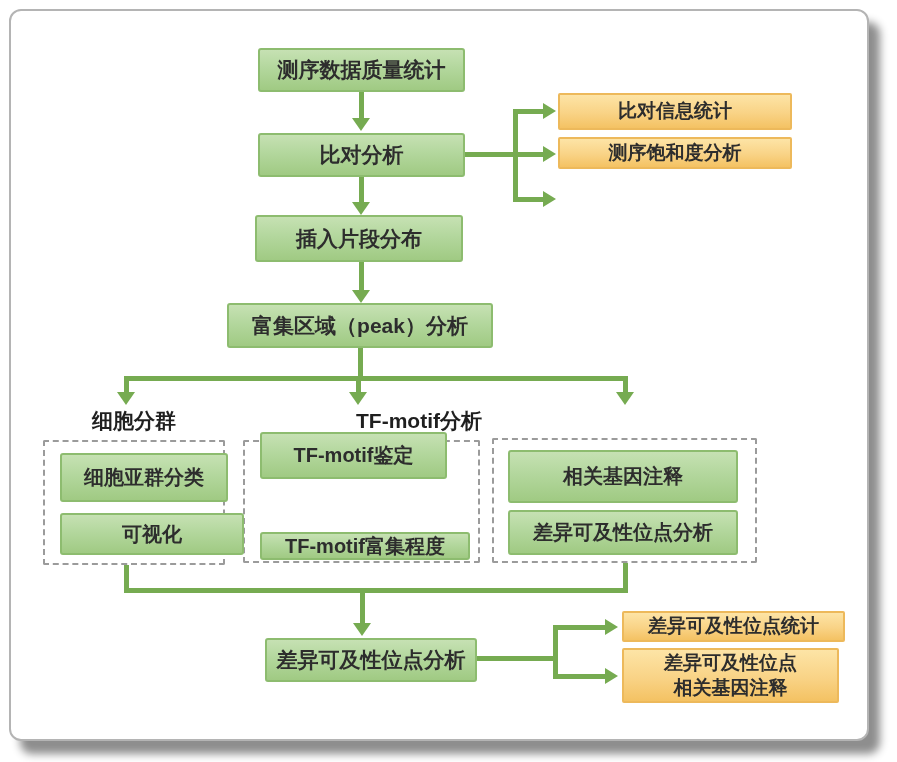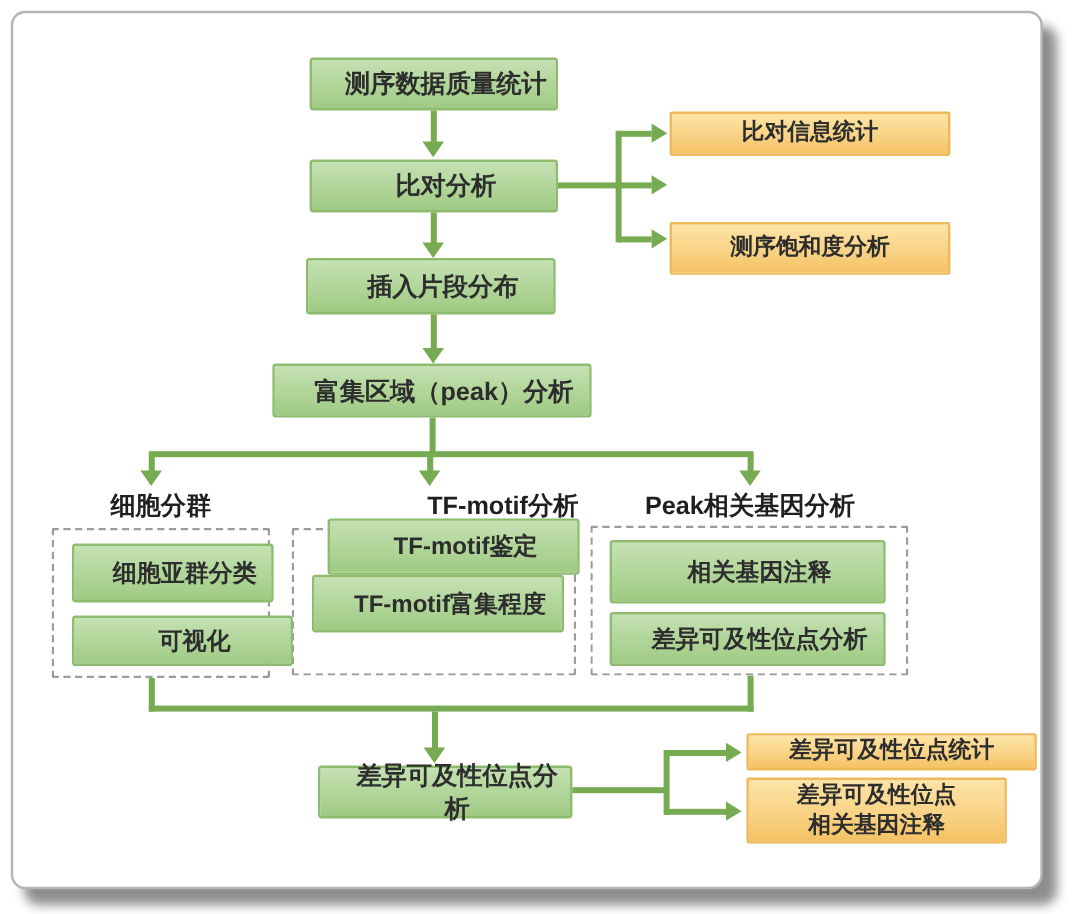--- a/index.html
+++ b/index.html
@@ -6,21 +6,21 @@
   body{font-family:"Liberation Sans","DejaVu Sans",sans-serif;}
   #stage{position:relative;width:897px;height:762px;background:#ffffff;overflow:hidden;}
   
   .frame{position:absolute;left:9px;top:9px;width:856px;height:728px;background:#ffffff;
          border:2px solid #b4b4b4;border-radius:12px;
          box-shadow:11px 13px 9px #8e8e8e;}
   
   .gbox{position:absolute;display:flex;align-items:center;justify-content:center;
         background:linear-gradient(180deg,#c6e1b3 0%,#b3d79d 45%,#a0ca83 100%);
         border:2px solid #8dbc6f;border-radius:3px;box-sizing:border-box;
-        color:#2d2d2d;font-size:21px;font-weight:600;text-align:center;z-index:5;padding-left:20px;}
+        color:#2d2d2d;font-size:21px;font-weight:600;text-align:center;z-index:5;}
   .gbox.small{font-size:20px;}
   
   .obox{position:absolute;display:flex;align-items:center;justify-content:center;
         background:linear-gradient(180deg,#fde4a6 0%,#f9d386 55%,#f4c263 100%);
         border:2px solid #edb95b;border-radius:2px;box-sizing:border-box;
         color:#2d2d2d;font-size:19px;font-weight:600;text-align:center;
         white-space:pre-line;line-height:1.3;z-index:5;}
   
   .dashed{position:absolute;border:2px dashed #9b9b9b;border-radius:2px;
           box-sizing:border-box;background:transparent;z-index:2;}
@@ -82,33 +82,32 @@
   <div class="hline" style="left:555px;top:674px;width:50px;"></div>
   <div class="head-right" style="left:605px;top:668px;"></div>
 
   <div class="gbox" style="left:258px;top:48px;width:207px;height:44px;">测序数据质量统计</div>
   <div class="gbox" style="left:258px;top:133px;width:207px;height:44px;">比对分析</div>
   <div class="gbox" style="left:255px;top:215px;width:208px;height:47px;">插入片段分布</div>
   <div class="gbox" style="left:227px;top:303px;width:266px;height:45px;">富集区域（peak）分析</div>
   <div class="gbox" style="left:265px;top:638px;width:212px;height:44px;">差异可及性位点分析</div>
 
   <div class="obox" style="left:558px;top:93px;width:234px;height:37px;">比对信息统计</div>
-  <div class="obox" style="left:558px;top:137px;width:234px;height:44px;margin-top:48px;">测序饱和度分析</div>
+  <div class="obox" style="left:558px;top:137px;width:234px;height:32px;">测序饱和度分析</div>
 
   <div class="coltitle" style="left:44px;top:407px;width:180px;">细胞分群</div>
   <div class="dashed" style="left:43px;top:440px;width:182px;height:125px;"></div>
   <div class="gbox small" style="left:60px;top:453px;width:168px;height:49px;">细胞亚群分类</div>
   <div class="gbox small" style="left:60px;top:513px;width:184px;height:42px;">可视化</div>
 
   <div class="coltitle" style="left:242px;top:407px;width:240px;text-align:right;">TF-motif分析</div>
   <div class="dashed" style="left:243px;top:440px;width:237px;height:123px;"></div>
-  <div class="gbox small" style="left:260px;top:432px;width:210px;height:47px;margin-left:13px;">TF-motif鉴定</div>
-  <div class="gbox small" style="left:260px;top:479px;width:210px;height:48px;">TF-motif富集程度</div>
+  <div class="gbox small" style="left:260px;top:432px;width:187px;height:47px;">TF-motif鉴定</div>
+  <div class="gbox small" style="left:260px;top:532px;width:210px;height:28px;">TF-motif富集程度</div>
 
-  <div class="coltitle" style="left:505px;top:407px;width:240px;">Peak相关基因分析</div>
   <div class="dashed" style="left:492px;top:438px;width:265px;height:125px;"></div>
   <div class="gbox small" style="left:508px;top:450px;width:230px;height:53px;">相关基因注释</div>
   <div class="gbox small" style="left:508px;top:510px;width:230px;height:45px;">差异可及性位点分析</div>
 
-  <div class="obox" style="left:622px;top:611px;width:242px;height:31px;">差异可及性位点统计</div>
+  <div class="obox" style="left:622px;top:611px;width:223px;height:31px;">差异可及性位点统计</div>
   <div class="obox" style="left:622px;top:648px;width:217px;height:55px;">差异可及性位点
 相关基因注释</div>
 </div>
 
 </body></html>

